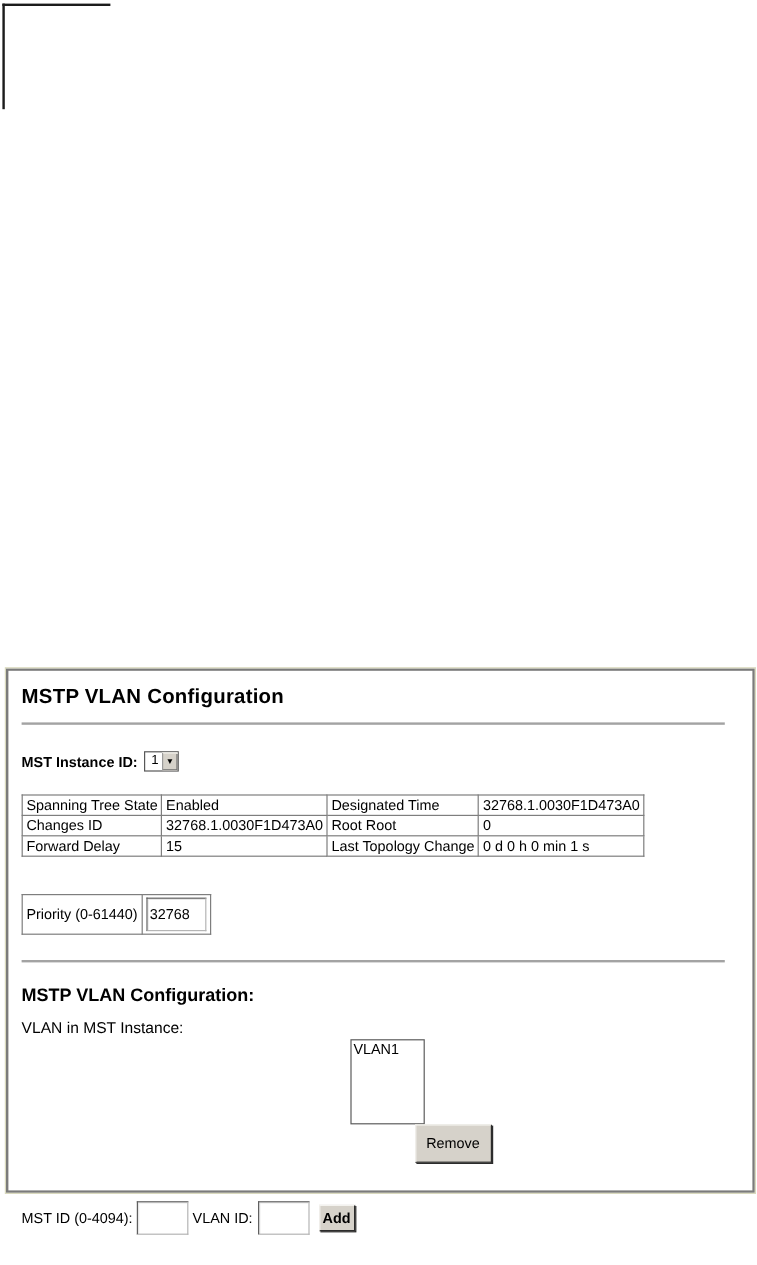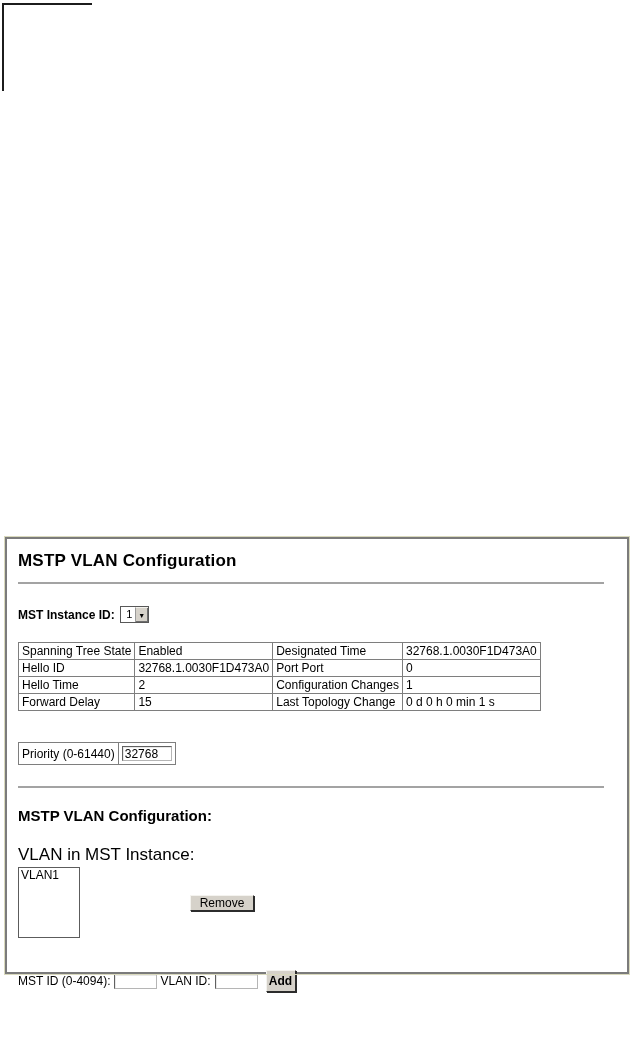--- a/index.html
+++ b/index.html
@@ -4,21 +4,21 @@
 <style>
   * { margin:0; padding:0; box-sizing:border-box; }
   html,body { width:631px; height:1054px; background:#ffffff; overflow:hidden;
               font-family:"Liberation Sans", sans-serif; color:#000; }
 
   
   .corner-mark { position:absolute; left:2px; top:3px; width:90px; height:88px;
                  border-top:2px solid #1c1c1c; border-left:2px solid #1c1c1c; }
 
   
-  .panel { position:absolute; left:5px; top:537px; width:624px; height:437px;
+  .panel { position:absolute; left:5px; top:557px; width:624px; height:437px;
            background:#ffffff; border:2px solid #7b7b7b; outline:1px solid #d9d9bd; }
   .panel-content { padding:0 0 0 11px; }
 
   .page-title { margin-top:12px; font-size:17px; font-weight:bold; letter-spacing:.2px; }
   .rule { margin-top:11px; width:586px; height:2px; background:#a3a3a3; }
 
   .instance-row { margin-top:22px; display:flex; align-items:center;text-align:center; }
   .instance-label { font-size:12px; font-weight:bold; }
   .combo { display:inline-flex; margin-left:5px; height:17px; width:29px;
            border:1px solid #585858; background:#ffffff; align-items:stretch; }
@@ -27,37 +27,37 @@
                border-top:1px solid #f2f1ec; display:flex; align-items:center; justify-content:center;
                font-size:7px; line-height:1; color:#000; box-shadow:inset -1px -1px 0 #6e6e6e; }
 
   table.status { margin-top:19px; border-collapse:collapse; }
   table.status td { border:1px solid #7e7e7e; font-size:12px; height:17px;
                     padding:0 3px; white-space:nowrap;margin-top:24px; }
   td.w1 { width:108px; } td.w2 { width:112px; } td.w3 { width:125px; } td.w4 { width:124px; }
 
   table.priority { margin-top:31px; border-collapse:collapse; }
   table.priority td { border:1px solid #7e7e7e; font-size:12px; padding:2px 3px; height:22px; }
-  input.text { font-family:"Liberation Sans", sans-serif; font-size:12px; height:15px;
+  input.text { font-family:"Liberation Sans", sans-serif; font-size:12px; height:28px;
                border:1px solid #606060; border-bottom-color:#b5b5b5; border-right-color:#b5b5b5;
                box-shadow:inset 1px 1px 0 #8a8a8a33; background:#fff; padding:1px 2px; }
   .priority-input { width:50px; }
 
   .section-heading { margin-top:19px; font-size:15px; font-weight:bold; }
-  .list-label { margin-top:21px; font-size:17px; }
+  .list-label { margin-top:11px; font-size:13px; }
 
-  .listbox-row { margin-top:2px; display:flex; align-items:center; }
+  .listbox-row { margin-top:2px; display:flex; align-items:center;flex-direction:column; }
   .listbox { width:62px; height:71px; border:1px solid #5c5c5c; background:#fff;
              font-size:12px; overflow:hidden; }
   .listbox .opt { padding:0 2px; line-height:15px; }
 
   .btn { font-family:"Liberation Sans", sans-serif; font-size:12px; color:#000;
          background:#d6d2ca; border:1px solid; border-color:#f4f3ef #2c2c2c #2c2c2c #f4f3ef;
          box-shadow:1px 1px 0 #2c2c2c; cursor:default; }
-  .remove-btn { margin-left:110px; width:64px; height:16px; }
+  .remove-btn { margin-left:110px; width:64px; height:32px; }
 
   .add-row { margin-top:32px; display:flex; align-items:center; }
   .add-row .lbl { font-size:12px; }
   .id-input { width:43px; margin-left:4px; }
   .vlan-lbl { margin-left:3px; }
   .add-btn { margin-left:8px; width:30px; height:22px;font-weight:bold; }
 </style>
 </head>
 <body>
 
@@ -79,30 +79,24 @@
 
     <table class="status">
       <tbody>
           <tr>
         <td class="w1">Spanning Tree State</td>
         <td class="w2">Enabled</td>
         <td class="w3">Designated Time</td>
         <td class="w4">32768.1.0030F1D473A0</td>
       </tr>
       <tr>
-        <td class="w1">Hello ID</td>
+        <td class="w1">Changes ID</td>
         <td class="w2">32768.1.0030F1D473A0</td>
-        <td class="w3">Port Port</td>
+        <td class="w3">Root Root</td>
         <td class="w4">0</td>
-      </tr>
-      <tr>
-        <td class="w1">Hello Time</td>
-        <td class="w2">2</td>
-        <td class="w3">Configuration Changes</td>
-        <td class="w4">1</td>
       </tr>
       <tr>
         <td class="w1">Forward Delay</td>
         <td class="w2">15</td>
         <td class="w3">Last Topology Change</td>
         <td class="w4">0 d 0 h 0 min 1 s</td>
       </tr>
     </tbody>
       </table>
 

